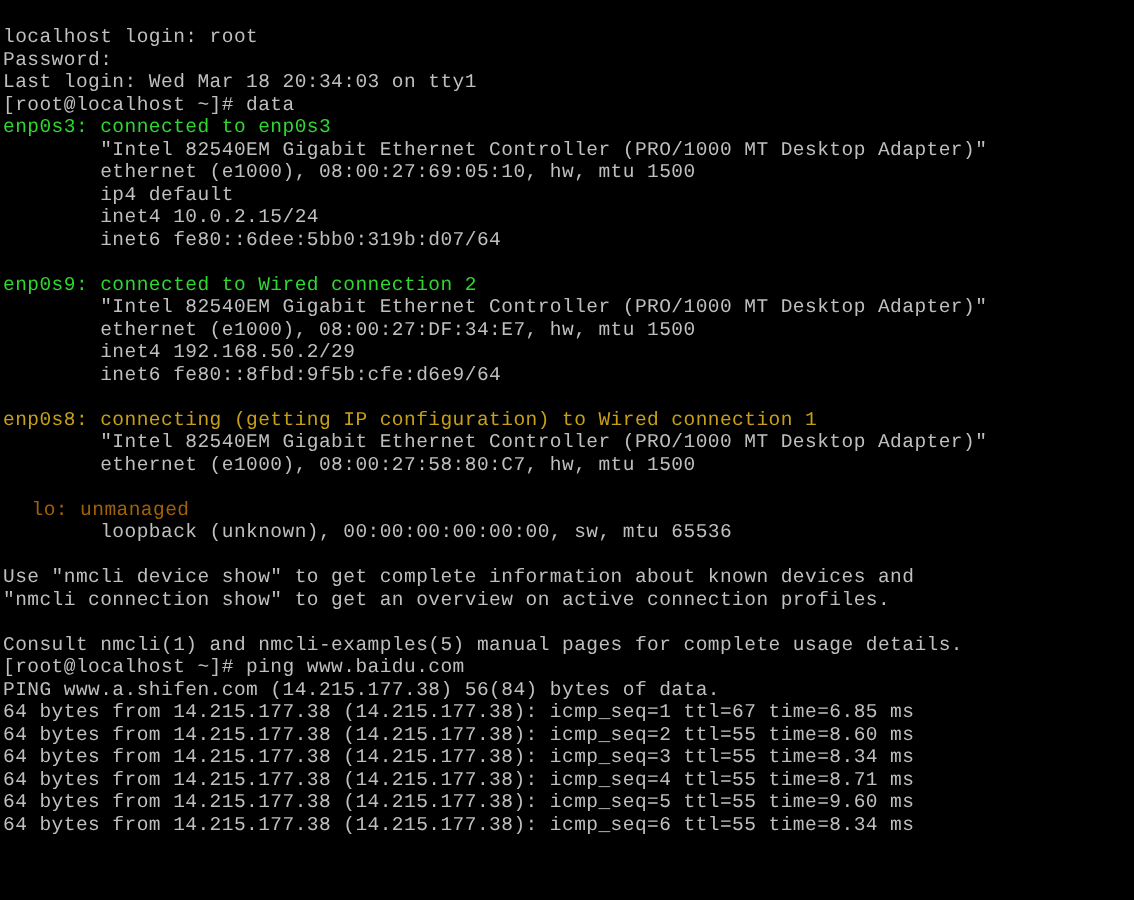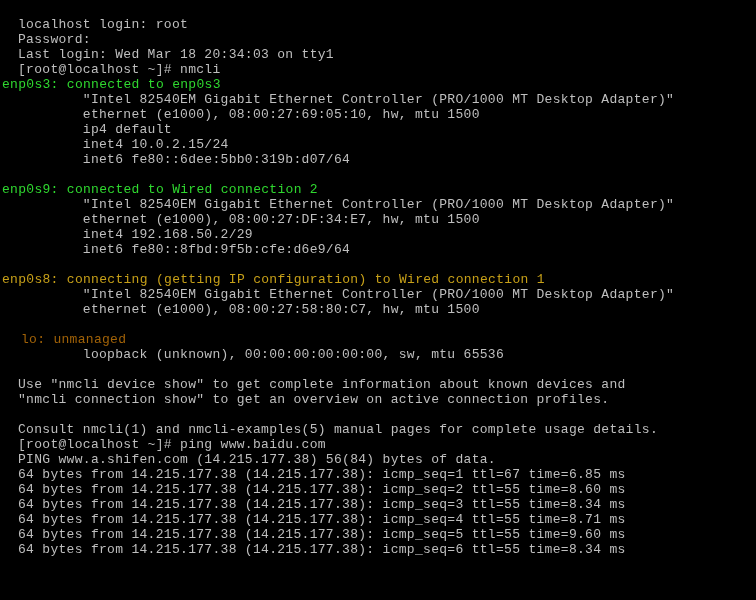--- a/index.html
+++ b/index.html
@@ -12,33 +12,33 @@
   }
   .terminal {
     font-family: "Courier New", monospace;
     font-size: 13px;
     line-height: 15px;
     color: #bfbfbf;
     white-space: pre;
     padding: 2px 2px;
     letter-spacing: 0.3px;
   }
-  .white { color: #bfbfbf; margin-left: 16px; }
+  .white { color: #bfbfbf; }
   .green { color: #2fd82f; }
   .yellow { color: #c7a018; text-align: center; }
   .cyan { color: #a16207; margin-left: 19px; }
 </style>
 </head>
 <body>
 
 <div class="terminal">
 <span class="white">localhost login: root</span>
 <span class="white">Password:</span>
 <span class="white">Last login: Wed Mar 18 20:34:03 on tty1</span>
-<span class="white">[root@localhost ~]# nmcli</span>
+<span class="white">[root@localhost ~]# data</span>
 <span class="green">enp0s3: connected to enp0s3</span>
 <span class="white">        "Intel 82540EM Gigabit Ethernet Controller (PRO/1000 MT Desktop Adapter)"</span>
 <span class="white">        ethernet (e1000), 08:00:27:69:05:10, hw, mtu 1500</span>
 <span class="white">        ip4 default</span>
 <span class="white">        inet4 10.0.2.15/24</span>
 <span class="white">        inet6 fe80::6dee:5bb0:319b:d07/64</span>
 <span> </span>
 <span class="green">enp0s9: connected to Wired connection 2</span>
 <span class="white">        "Intel 82540EM Gigabit Ethernet Controller (PRO/1000 MT Desktop Adapter)"</span>
 <span class="white">        ethernet (e1000), 08:00:27:DF:34:E7, hw, mtu 1500</span>

